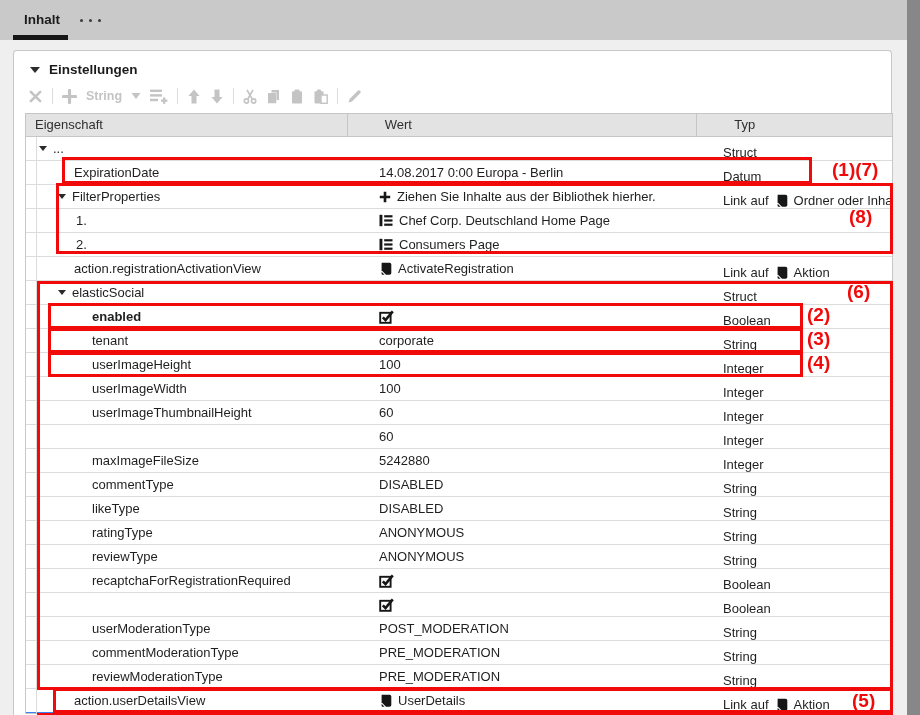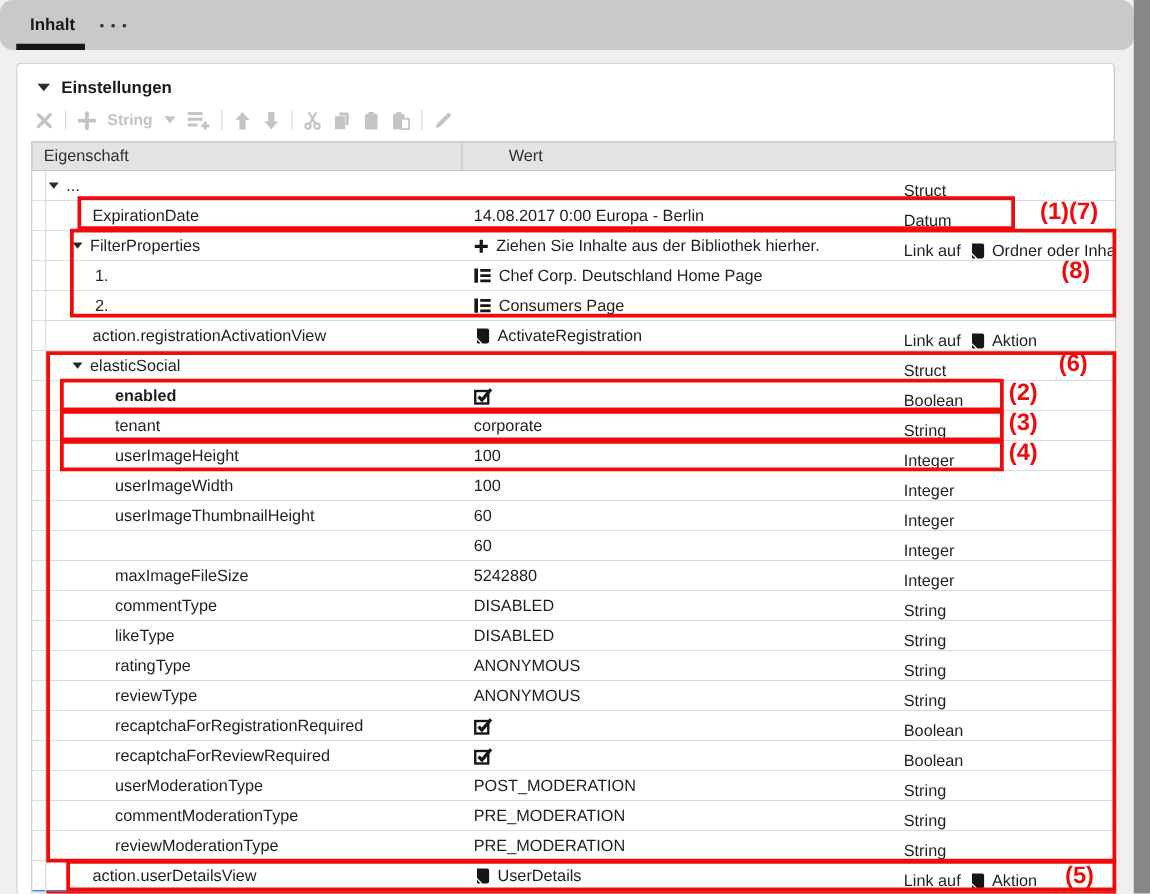--- a/index.html
+++ b/index.html
@@ -1,21 +1,21 @@
 <!DOCTYPE html>
 <html><head>
 <meta charset="utf-8">
 <style>
   * { margin:0; padding:0; box-sizing:border-box; }
   html,body { background:#efefef; }
   .screen { position:relative; width:920px; height:715px; overflow:hidden;
             background:var(--bg,#efefef); font-family:"Liberation Sans",sans-serif; }
 
   
-  .tabbar { position:absolute; left:0; top:0; width:907px; height:40px; background:var(--tabbar,#c9c9c9);border-radius:10px; }
+  .tabbar { position:absolute; left:0; top:0; width:907px; height:40px; background:var(--tabbar,#c9c9c9); }
   .tab { position:absolute; left:13px; top:0; height:40px; padding:0 11px; cursor:default; }
   .tab-label { display:block; line-height:40px; font-size:13.5px; font-weight:bold; color:#1b1b1b; }
   .tab-underline { position:absolute; left:0; bottom:0; width:55px; height:5px; background:#161616; }
   .tab-more { position:absolute; left:80px; top:0; height:40px; display:flex; align-items:center; gap:6px; }
   .dot { width:3px; height:3px; border-radius:50%; background:#3b3b3b; }
 
   
   .right-strip { position:absolute; top:0; right:0; width:13px; height:715px; background:var(--strip,#87878a); }
 
   
@@ -179,20 +179,21 @@
             <svg width="15" height="15" viewBox="0 0 15 15">
               <path d="M1.5 13.5 L2.6 10 L10.8 1.8 A1.62 1.62 0 0 1 13.2 4.2 L5 12.4 Z" fill="currentColor"></path>
             </svg>
           </span>
         </span>
       </div>
     <div class="table">
       <div class="thead" id="thead">
           <div class="th" style="width: 344px;">Eigenschaft</div>
           <div class="th" style="width: 344px;">Wert</div>
+          <div class="th" style="width: 178px;">Typ</div>
         </div>
       <div class="tbody" id="tbody">
           <div class="row">
             <span class="row-caret" style="left: 13px;"></span>
             <span class="row-name" style="left: 27px;">...</span>
             <span class="row-type">
               <span>Struct</span>
             </span>
           </div>
           <div class="row">
@@ -404,21 +405,20 @@
                   <rect x="1.2" y="2.8" width="10.4" height="10" fill="none" stroke="#161616" stroke-width="1.9"></rect>
                   <path d="M3.8 7.3 L6.5 10 L13.8 1.4" fill="none" stroke="#161616" stroke-width="2.6"></path>
                 </svg>
               </span>
             </span>
             <span class="row-type">
               <span>Boolean</span>
             </span>
           </div>
           <div class="row">
-            <span class="row-name" style="left: 66px;">recaptchaForReviewRequired</span>
             <span class="row-value">
               <span class="icn">
                 <svg width="16" height="14" viewBox="0 0 16 14">
                   <rect x="1.2" y="2.8" width="10.4" height="10" fill="none" stroke="#161616" stroke-width="1.9"></rect>
                   <path d="M3.8 7.3 L6.5 10 L13.8 1.4" fill="none" stroke="#161616" stroke-width="2.6"></path>
                 </svg>
               </span>
             </span>
             <span class="row-type">
               <span>Boolean</span>

